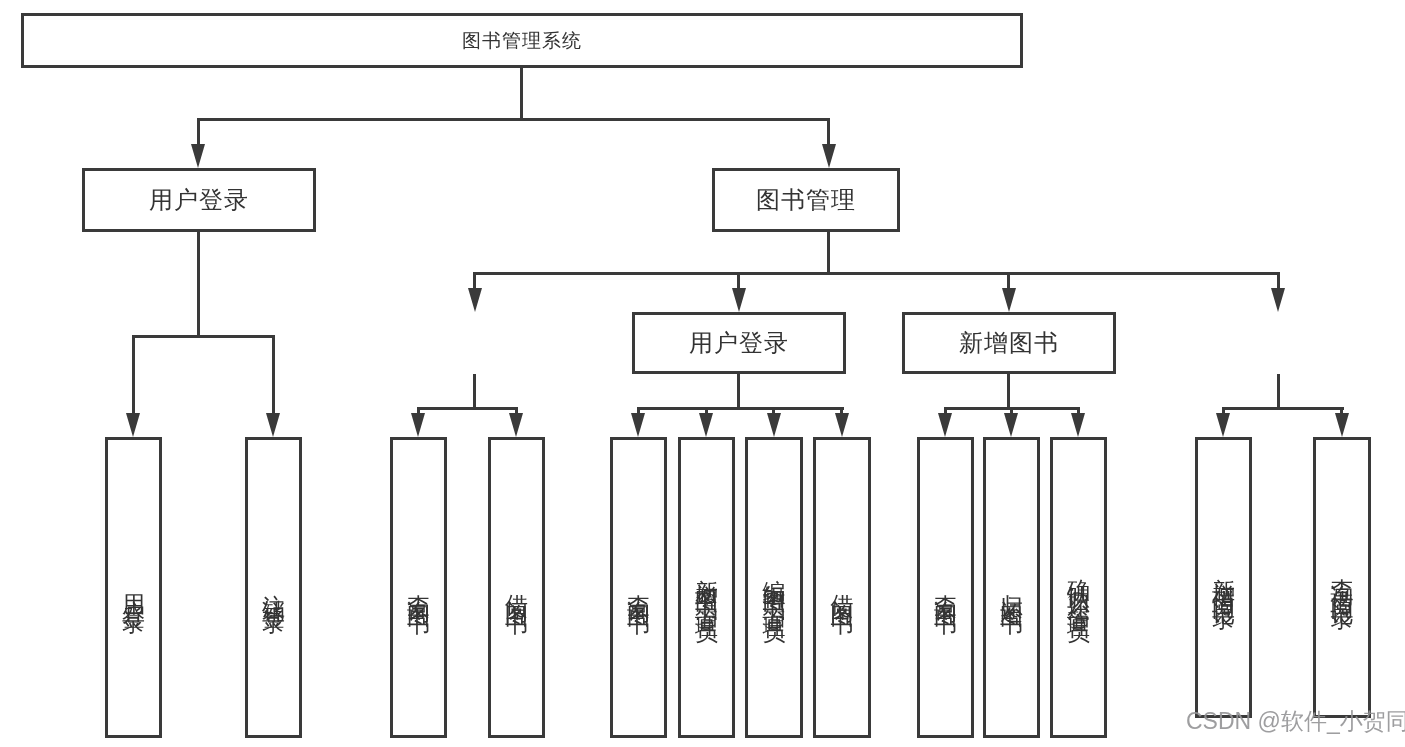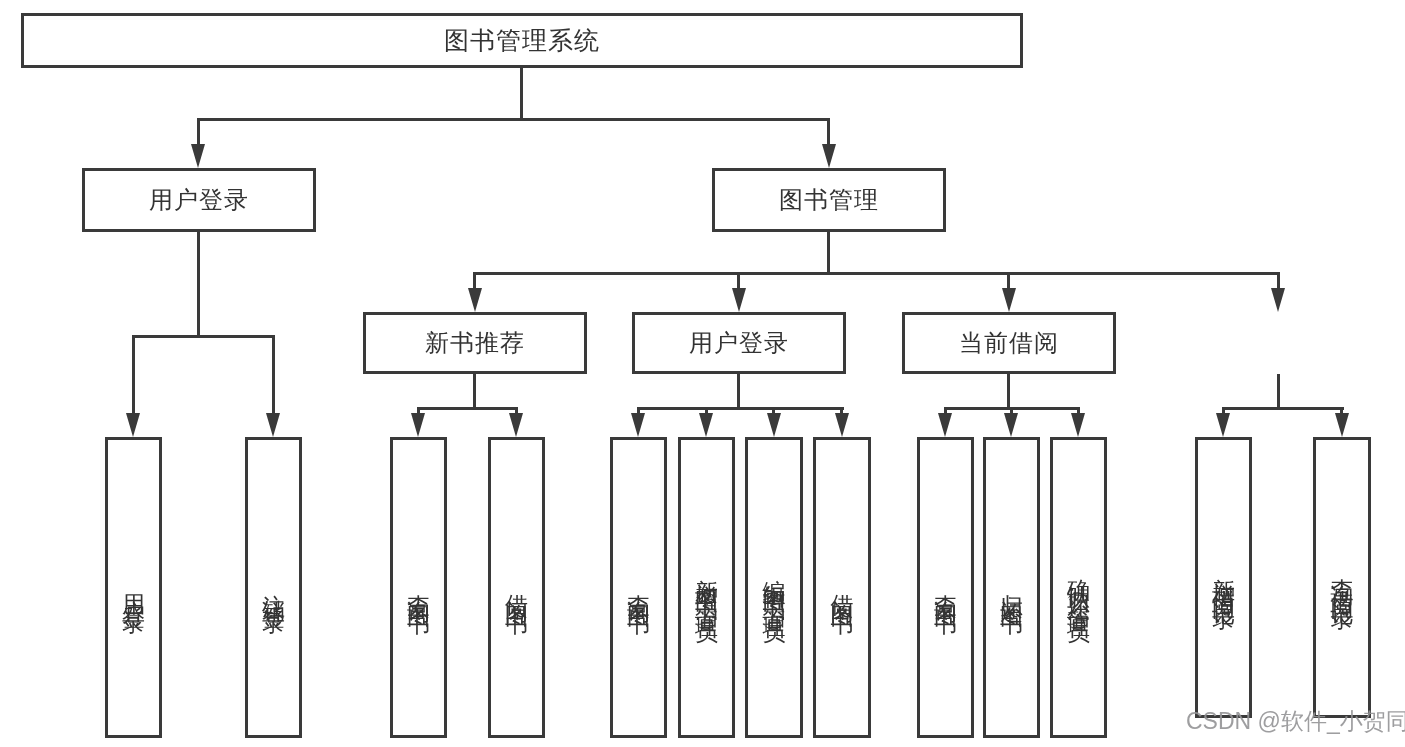--- a/index.html
+++ b/index.html
@@ -12,21 +12,21 @@
   }
   .box{
     position:absolute;
     box-sizing:border-box;
     background:#ffffff;
     border:3px solid #3a3a3a;
     display:flex;align-items:center;justify-content:center;
     color:#333333;
   }
   .h-label{font-size:24px;letter-spacing:1px;white-space:nowrap;}
-  .root-label{font-size:25px;}
+  .root-label{font-size:19px;}
   .leaf .v-label{
     writing-mode:vertical-rl;
     text-orientation:mixed;
     font-size:23px;
     letter-spacing:6px;
     line-height:1;
     color:#333333;
   }
   .vline{position:absolute;width:3px;background:#3a3a3a;}
   .hline{position:absolute;height:3px;background:#3a3a3a;}
@@ -57,21 +57,21 @@
   <div class="vline" style="left:520px;top:68px;height:50px;"></div>
   <div class="hline" style="left:197px;top:118px;width:633px;"></div>
   <div class="vline" style="left:197px;top:118px;height:28px;"></div>
   <div class="arrow" style="left:191px;top:144px;"></div>
   <div class="vline" style="left:827px;top:118px;height:28px;"></div>
   <div class="arrow" style="left:822px;top:144px;"></div>
 
   <div class="box" style="left:82px;top:168px;width:234px;height:64px;">
     <span class="h-label">用户登录</span>
   </div>
-  <div class="box" style="left:712px;top:168px;width:234px;height:64px;">
+  <div class="box" style="left:712px;top:168px;width:188px;height:64px;">
     <span class="h-label">图书管理</span>
   </div>
 
   <div class="vline" style="left:197px;top:232px;height:106px;"></div>
   <div class="hline" style="left:132px;top:335px;width:143px;"></div>
   <div class="vline" style="left:132px;top:335px;height:80px;"></div>
   <div class="arrow" style="left:126px;top:413px;"></div>
   <div class="vline" style="left:272px;top:335px;height:80px;"></div>
   <div class="arrow" style="left:266px;top:413px;"></div>
 
@@ -79,28 +79,25 @@
   <div class="hline" style="left:473px;top:272px;width:807px;"></div>
   <div class="vline" style="left:473px;top:272px;height:18px;"></div>
   <div class="arrow" style="left:468px;top:288px;"></div>
   <div class="vline" style="left:737px;top:272px;height:18px;"></div>
   <div class="arrow" style="left:732px;top:288px;"></div>
   <div class="vline" style="left:1007px;top:272px;height:18px;"></div>
   <div class="arrow" style="left:1002px;top:288px;"></div>
   <div class="vline" style="left:1277px;top:272px;height:18px;"></div>
   <div class="arrow" style="left:1271px;top:288px;"></div>
 
-  <div class="box" style="left:363px;top:312px;width:224px;height:62px;">
-    <span class="h-label">新书推荐</span>
-  </div>
   <div class="box" style="left:632px;top:312px;width:214px;height:62px;">
     <span class="h-label">用户登录</span>
   </div>
   <div class="box" style="left:902px;top:312px;width:214px;height:62px;">
-    <span class="h-label">当前借阅</span>
+    <span class="h-label">新增图书</span>
   </div>
 
   <div class="vline" style="left:473px;top:374px;height:36px;"></div>
   <div class="hline" style="left:417px;top:407px;width:101px;"></div>
   <div class="vline" style="left:417px;top:407px;height:8px;"></div>
   <div class="arrow" style="left:411px;top:413px;"></div>
   <div class="vline" style="left:515px;top:407px;height:8px;"></div>
   <div class="arrow" style="left:509px;top:413px;"></div>
 
   <div class="vline" style="left:737px;top:374px;height:36px;"></div>

